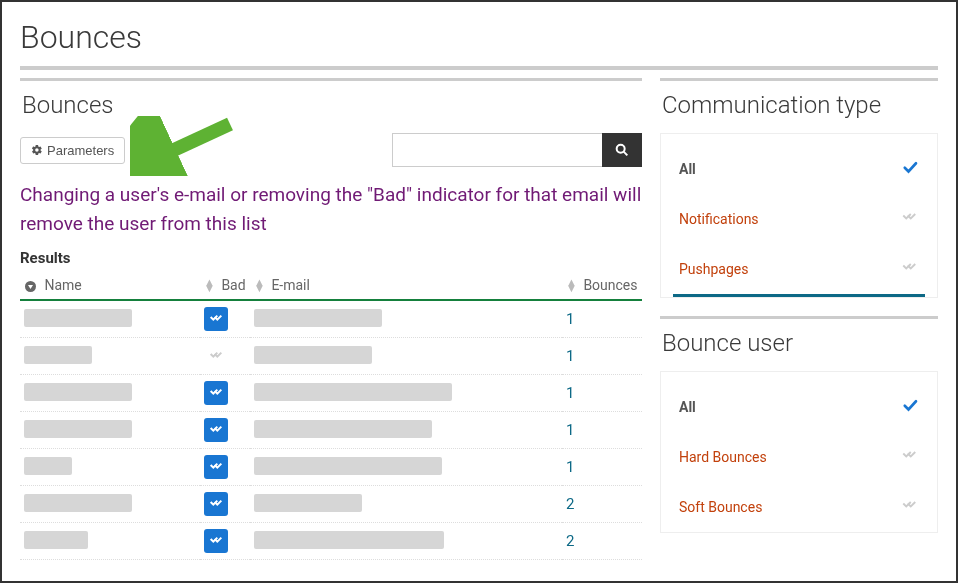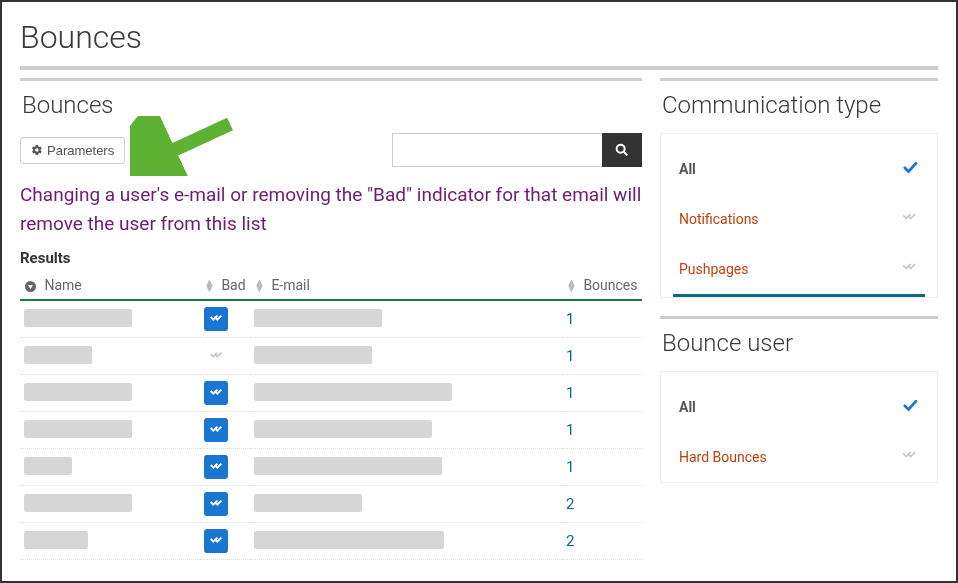--- a/index.html
+++ b/index.html
@@ -386,16 +386,23 @@
                 <polyline points="5 13 10 18 20 7"></polyline>
               </svg></span>
           </div>
           <div class="filter-item">
             <span>Hard Bounces</span>
             <span class="filter-check"><svg width="18" height="18" viewBox="0 0 24 24" fill="none" stroke="currentColor" stroke-width="2.5">
                 <polyline points="3 10 7 14 13 8"></polyline>
                 <polyline points="9 10 13 14 19 8"></polyline>
               </svg></span>
           </div>
+          <div class="filter-item">
+            <span>Soft Bounces</span>
+            <span class="filter-check"><svg width="18" height="18" viewBox="0 0 24 24" fill="none" stroke="currentColor" stroke-width="2.5">
+                <polyline points="3 10 7 14 13 8"></polyline>
+                <polyline points="9 10 13 14 19 8"></polyline>
+              </svg></span>
+          </div>
         </div>
     </div>
   </div>
 </div>
 
 </body></html>

